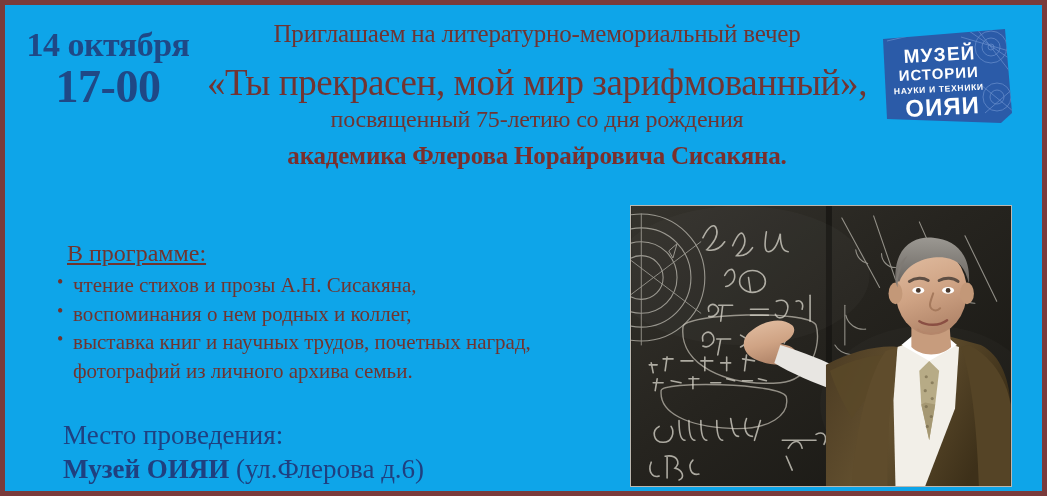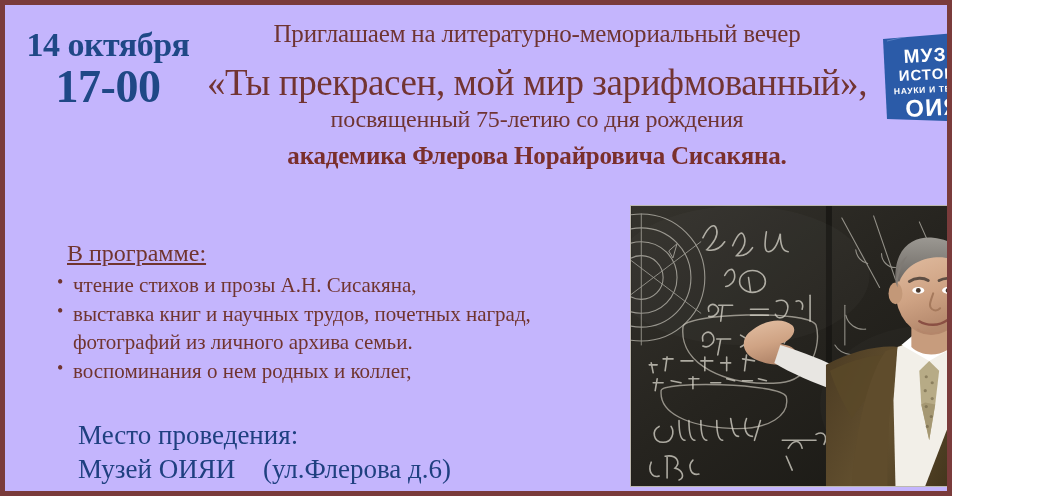--- a/index.html
+++ b/index.html
@@ -2,23 +2,23 @@
 <html><head>
 <meta charset="utf-8">
 <style>
   html, body {
     margin: 0;
     padding: 0;
     background: #ffffff;
   }
   #poster {
     position: relative;
-    width: 952px;
+    width: 1047px;
     height: 496px;
-    background: #c4b5fd;
+    background: #0ea5e9;
     border: 5px solid #7a3b3b;
     box-sizing: border-box;
     overflow: hidden;
     font-family: "Liberation Serif", "DejaVu Serif", serif;
   }
 
   
   #date-block {
     position: absolute;
     left: 8px;
@@ -123,41 +123,40 @@
     content: "\2022";
     position: absolute;
     left: 0;
     top: -1px;
     font-size: 18px;
   }
 
   
   #venue {
     position: absolute;
-    left: 73px;
+    left: 58px;
     top: 414px;
     color: #1f4080;
   }
   #venue-label {
     font-size: 27px;
     line-height: 1.2;
     white-space: nowrap;
   }
   #venue-line2 {
     font-size: 27px;
     line-height: 1.22;
     white-space: nowrap;
     margin-top: 2px;
   }
   #venue-name {
-    font-weight: normal;
+    font-weight: bold;
   }
   #venue-address {
     font-weight: normal;
-    margin-left: 21px;
   }
 
   
   #photo {
     position: absolute;
     left: 625px;
     top: 200px;
     width: 382px;
     height: 282px;
     border: 1px solid #bcb8b0;
@@ -211,23 +210,23 @@
         <text x="66" y="65" font-size="8.5" letter-spacing="0.7" transform="rotate(-3 66 65)">НАУКИ И ТЕХНИКИ</text>
         <text x="70" y="88" font-size="24" letter-spacing="1" transform="rotate(-3 70 88)">ОИЯИ</text>
       </g>
     </svg>
   </div>
 
   <div id="program">
     <div id="program-heading">В программе:</div>
     <ul id="program-list">
       <li>чтение стихов и прозы А.Н. Сисакяна,</li>
+      <li>воспоминания о нем родных и коллег,</li>
       <li>выставка книг и научных трудов, почетных наград,
 фотографий из личного архива семьи.</li>
-      <li>воспоминания о нем родных и коллег,</li>
     </ul>
   </div>
 
   <div id="venue">
     <div id="venue-label">Место проведения:</div>
     <div id="venue-line2"><span id="venue-name">Музей ОИЯИ</span><span id="venue-address"> (ул.Флерова д.6)</span></div>
   </div>
 
   <div id="photo">
     <svg viewBox="0 0 382 282" xmlns="http://www.w3.org/2000/svg">

